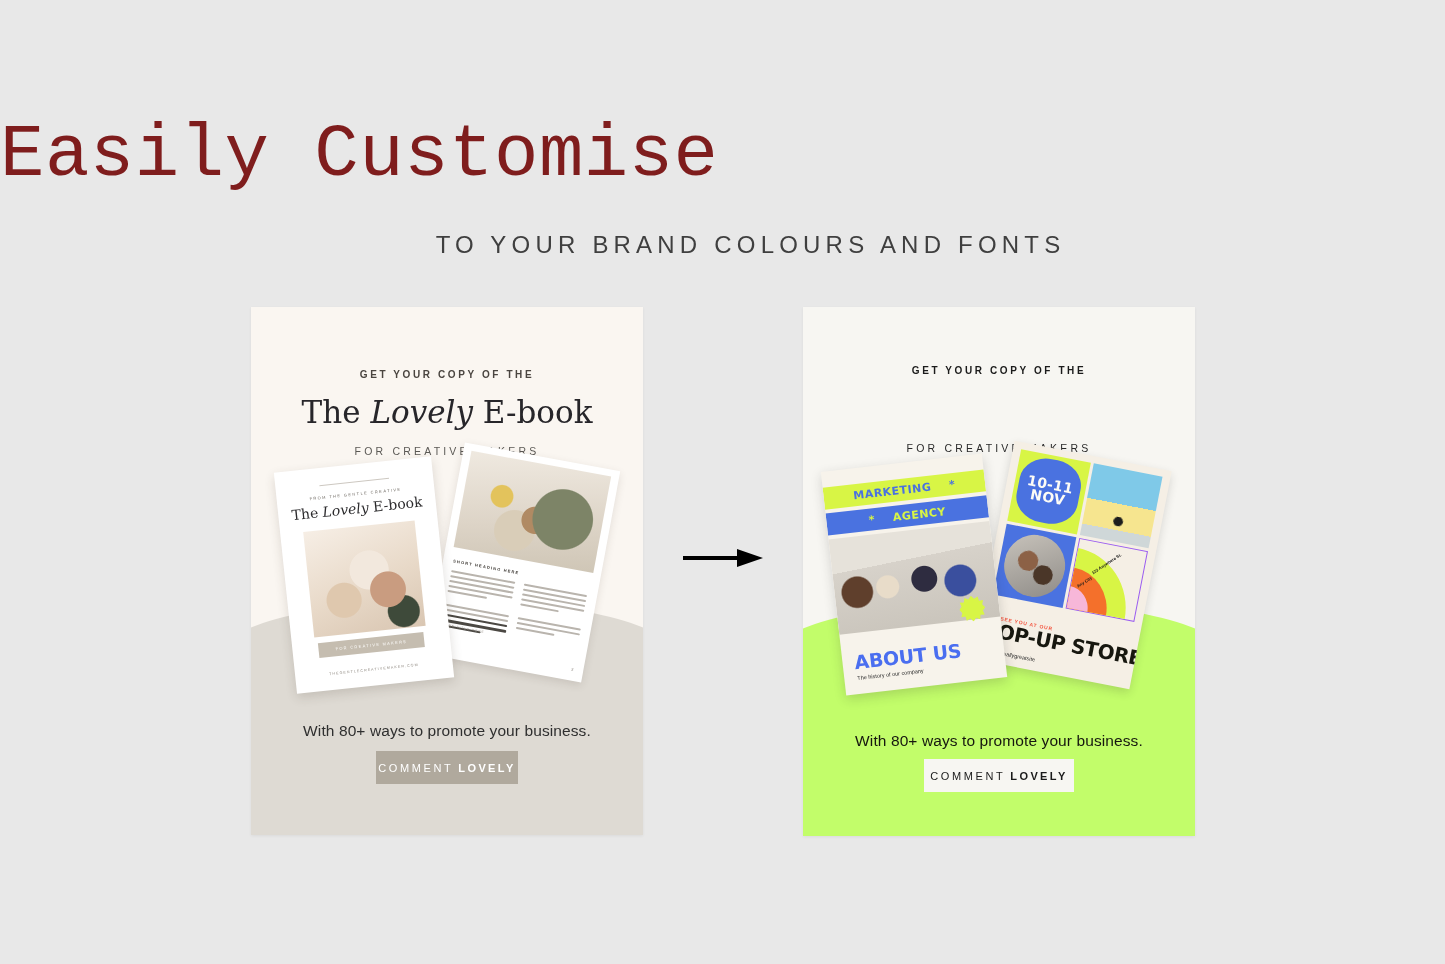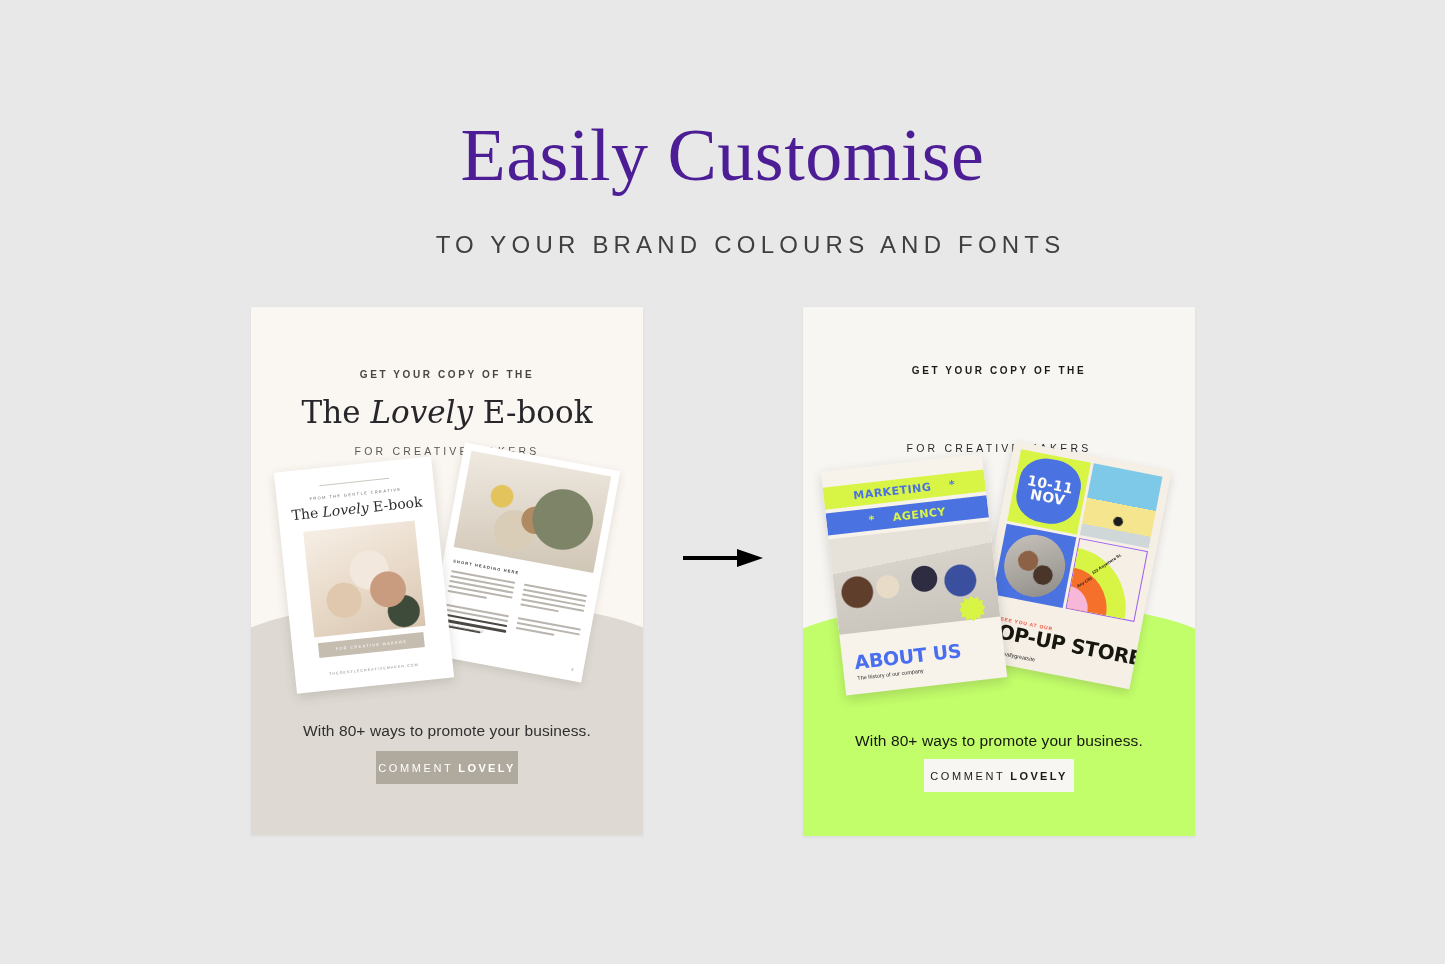--- a/index.html
+++ b/index.html
@@ -19,26 +19,26 @@
     position: absolute;
     inset: 0;
   }
 
   
   .page-title {
     position: absolute;
     top: 118px;
     left: 0;
     width: 100%;
-    text-align: center;
-    font-family: Liberation Serif, serif;
+    text-align: left;
+    font-family: Liberation Mono, monospace;
     font-size: 74px;
     line-height: 1;
     font-weight: 400;
-    color: #4c1d95;
+    color: #7f1d1d;
     letter-spacing: 0.5px;
   }
   .page-subtitle {
     position: absolute;
     top: 231px;
     left: 0;
     width: 100%;
     text-align: center;
     font-family: "Liberation Sans", sans-serif;
     font-size: 24px;

